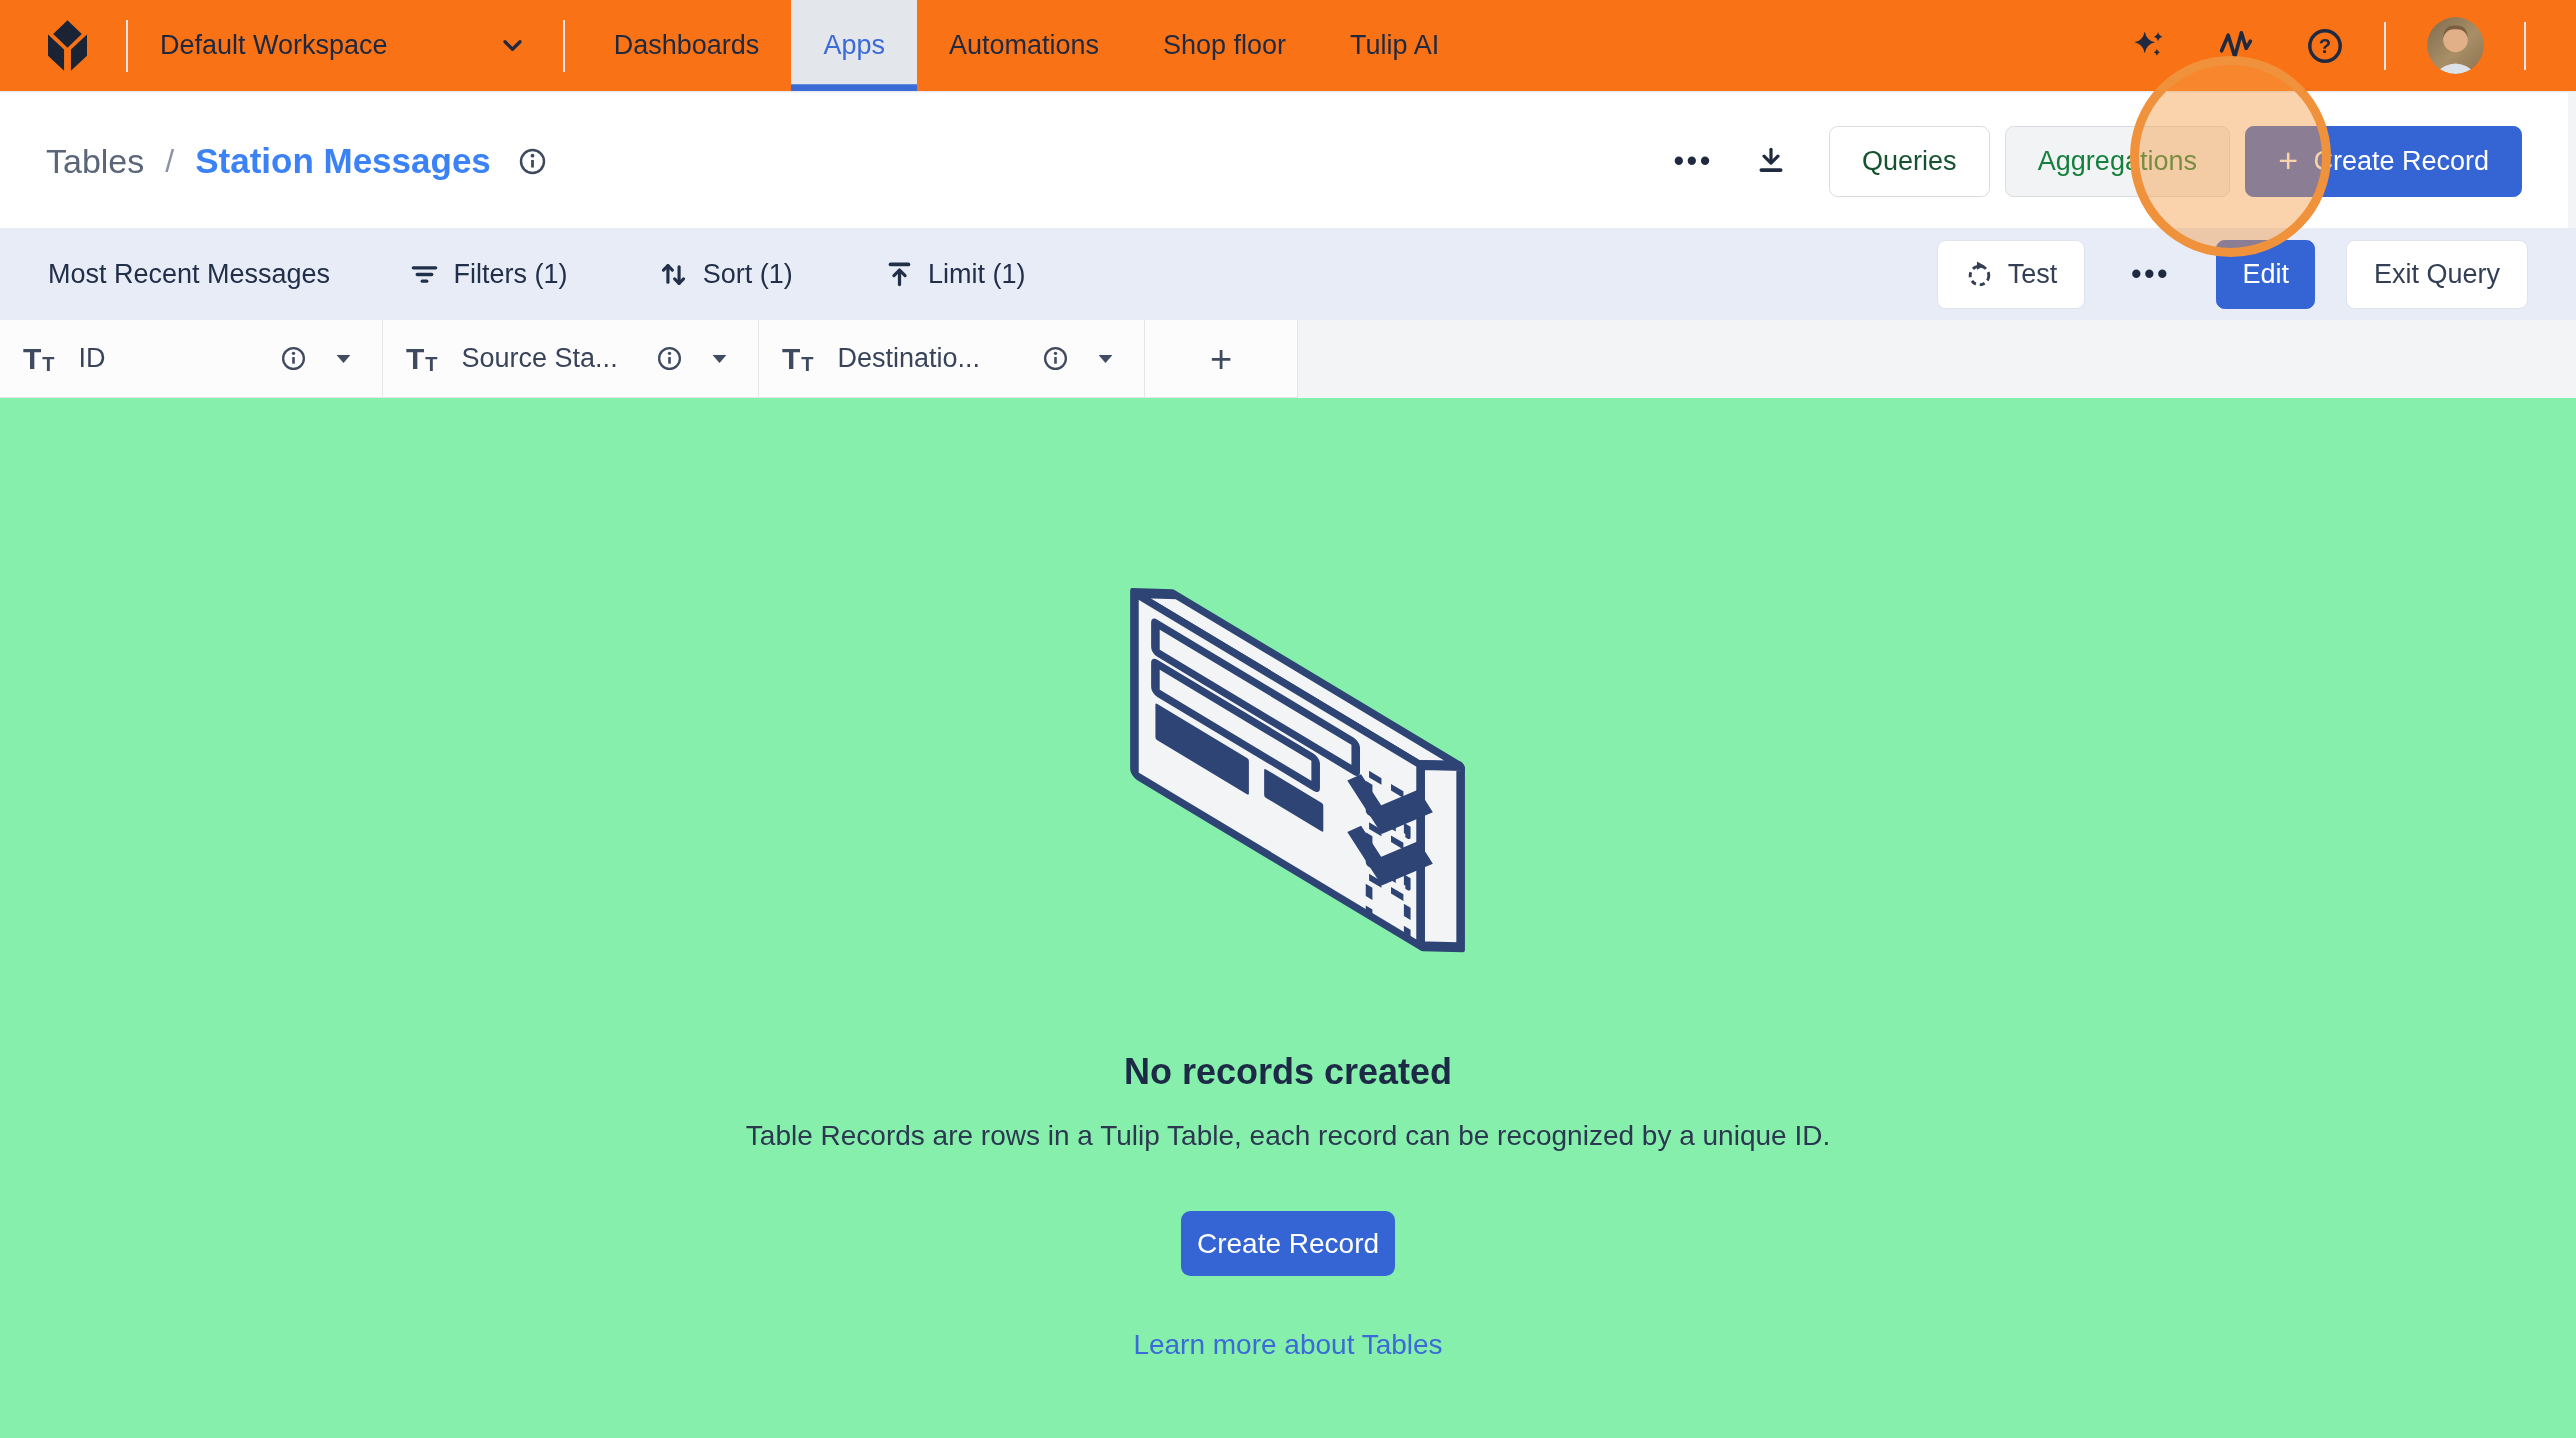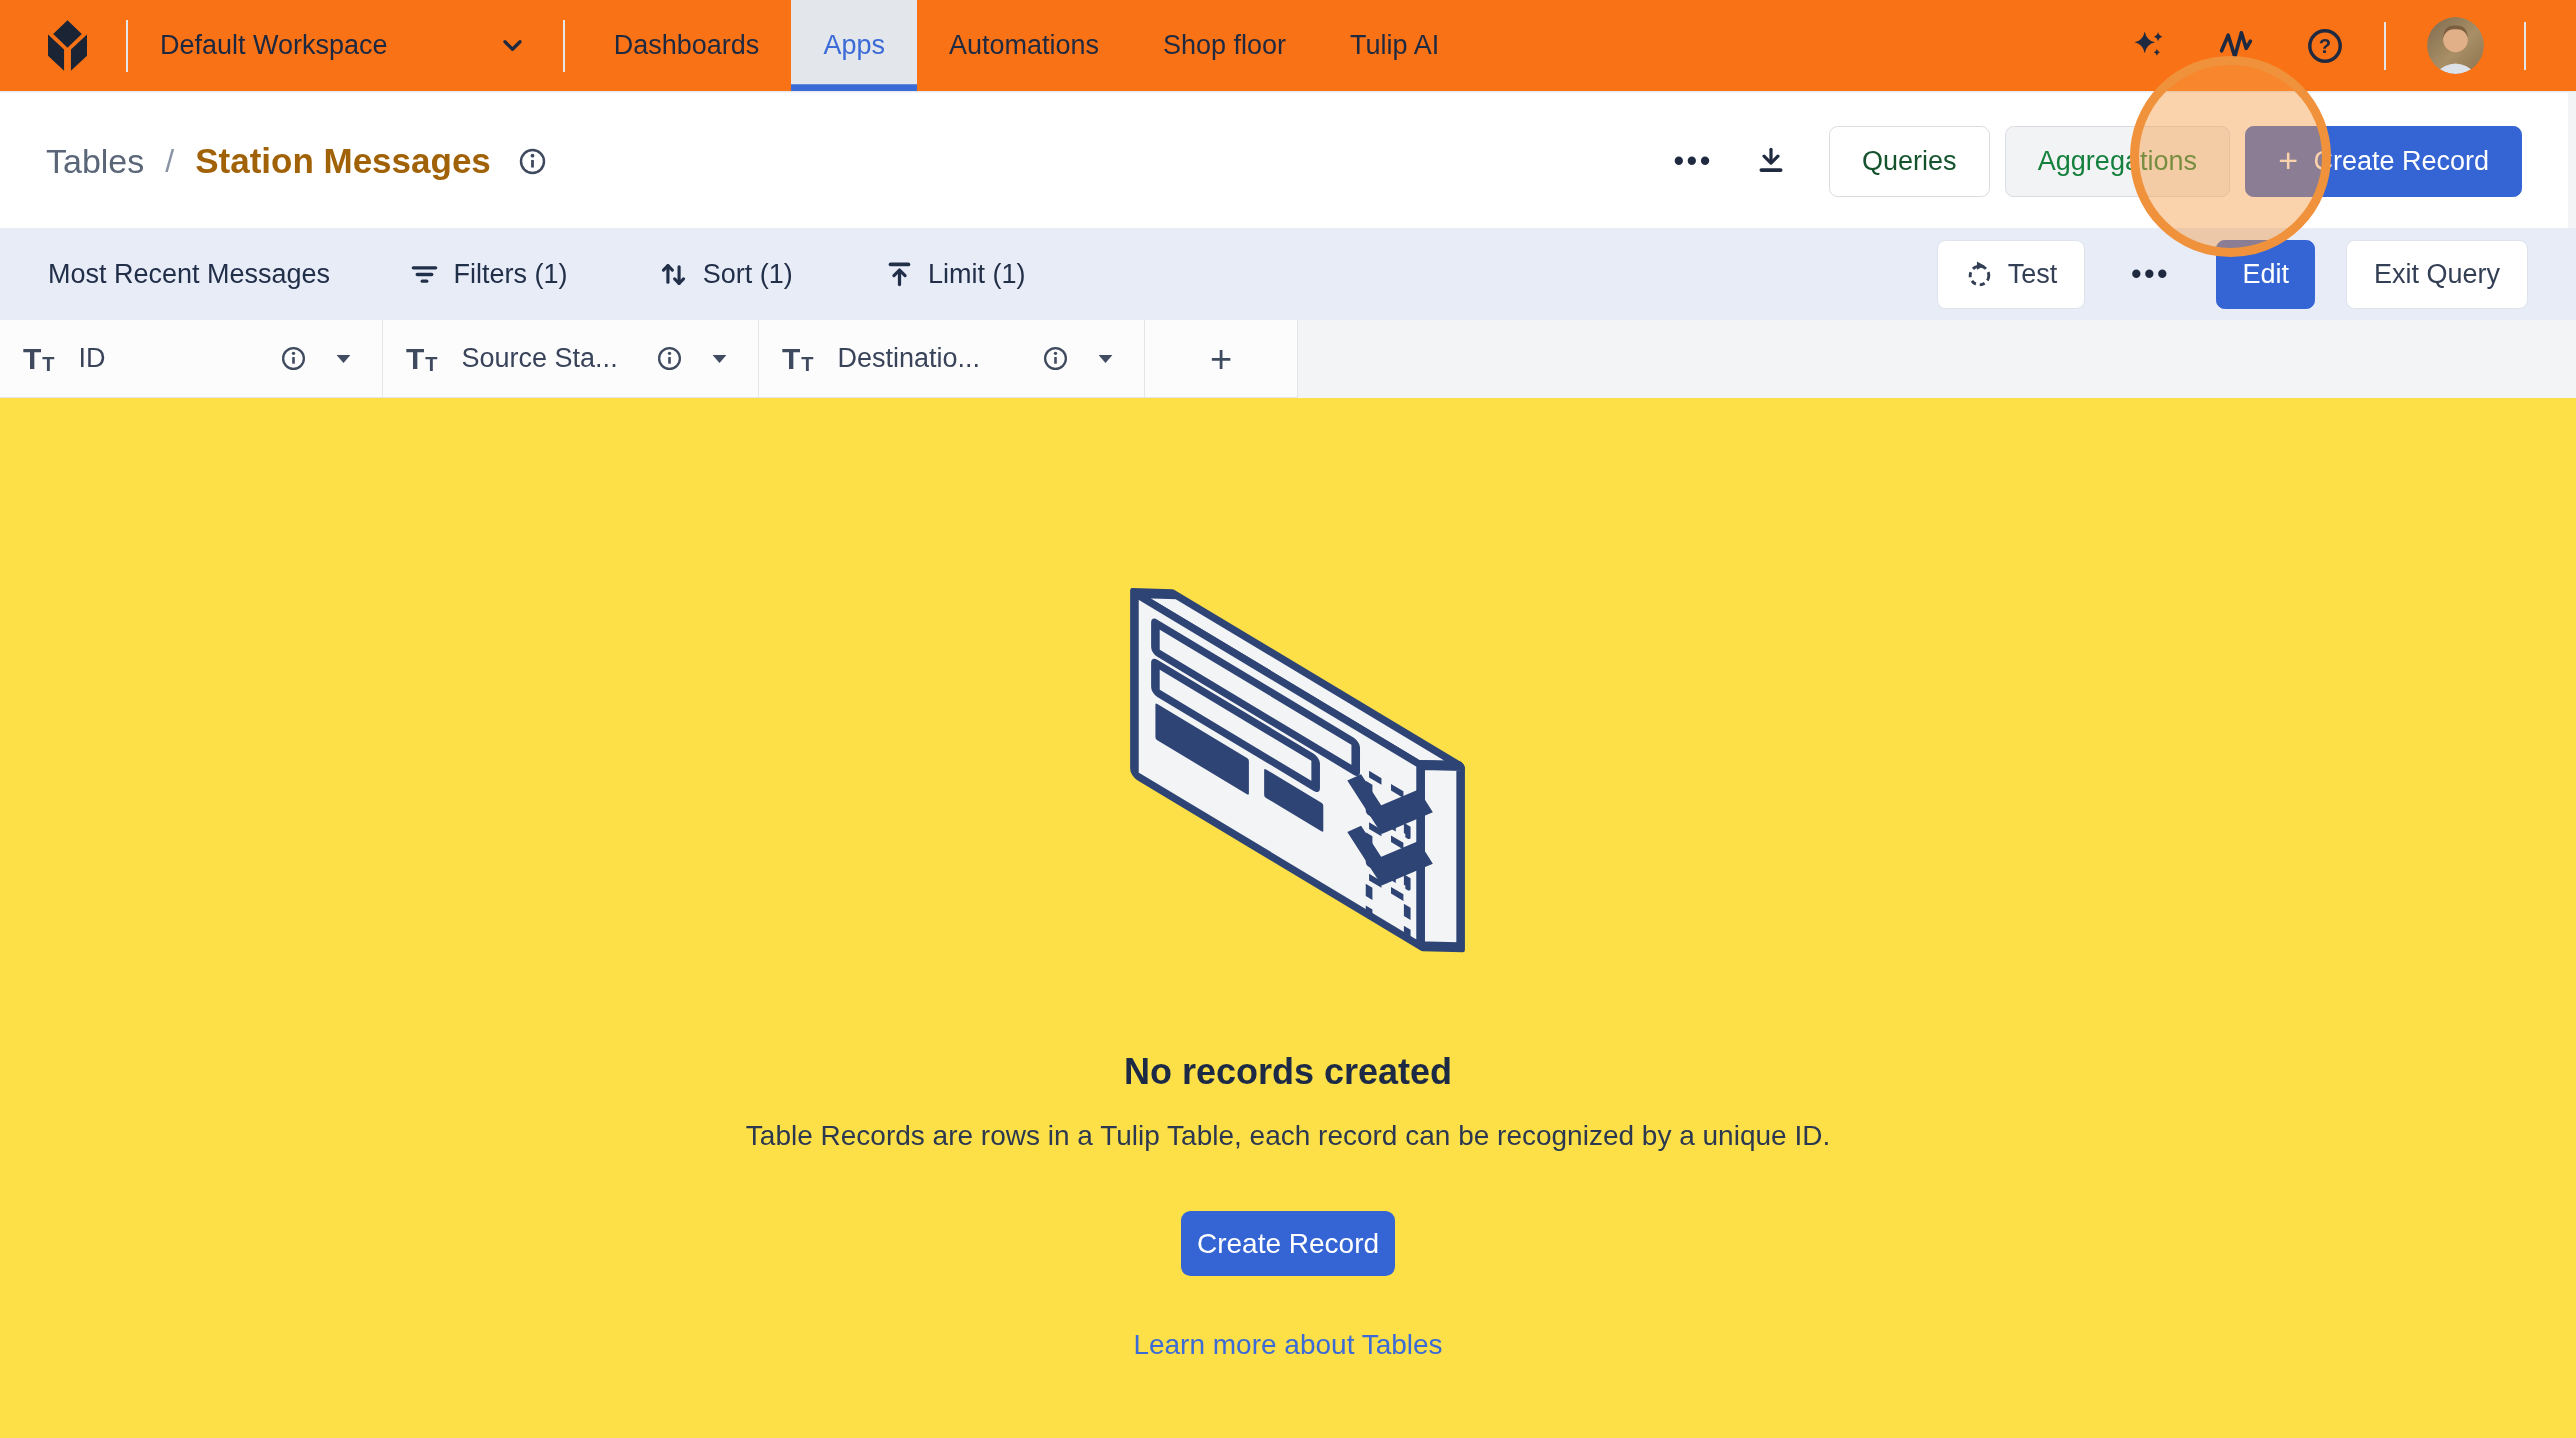--- a/index.html
+++ b/index.html
@@ -21,21 +21,21 @@
   .avatar{width:57px;height:57px;border-radius:50%;overflow:hidden;flex:0 0 auto;cursor:pointer;}
   .nav-right .vdiv{height:48px;margin:0 -11.5px;}
   .edge-pad{width:9.5px;}
 
   
   .toolbar{position:absolute;top:93px;left:0;right:8px;height:136px;background:#ffffff;
            display:flex;align-items:center;padding:0 46px;box-sizing:border-box;}
   .breadcrumb{display:flex;align-items:center;gap:21px;}
   .crumb-root{font-size:34px;color:#5a6678;cursor:pointer;}
   .crumb-sep{font-size:32px;color:#8a93a3;}
-  .page-title{font-size:35px;font-weight:700;color:#a16207;}
+  .page-title{font-size:35px;font-weight:700;color:#3b82f6;}
   .toolbar .spacer{flex:1;}
   .toolbar-actions{display:flex;align-items:center;gap:15.3px;}
   .btn{height:71px;border-radius:8.6px;border:1.9px solid #d9dce1;background:#fff;
        font-size:27px;color:#14532d;display:inline-flex;align-items:center;justify-content:center;
        padding:0 32px;box-sizing:border-box;cursor:pointer;white-space:nowrap;}
   .btn.muted{background:#f2f3f5;color:#15803d;}
   .btn.primary{background:#3565d4;border-color:#3565d4;color:#fff;gap:15.3px;}
   .plus-glyph{font-size:34px;font-weight:400;line-height:1;margin-top:-2.9px;}
   .mr48{margin-right:42px;}
 
@@ -58,21 +58,21 @@
          display:flex;align-items:center;padding:0 23px;box-sizing:border-box;cursor:pointer;}
   .hcell .label{font-size:27px;color:#39445a;margin-left:24px;white-space:nowrap;overflow:hidden;}
   .hcell .right-icons{margin-left:auto;display:flex;align-items:center;gap:25px;padding-right:3.8px;}
   .hcell.add{justify-content:center;padding:0;}
   .hcell.add .plus-col{font-size:38px;color:#3e4a5e;font-weight:400;line-height:1;}
   .tt-icon{display:flex;align-items:flex-end;color:#3f4a5f;font-weight:700;line-height:1;}
   .tt-icon .big{font-size:30px;}
   .tt-icon .small{font-size:20px;margin-left:1px;}
 
   
-  .content{position:absolute;top:398px;left:0;right:0;bottom:0;background:#fde047;
+  .content{position:absolute;top:398px;left:0;right:0;bottom:0;background:#86efac;
            display:flex;justify-content:center;}
   .empty{display:flex;flex-direction:column;align-items:center;margin-top:153px;}
   .empty-illustration{width:372px;height:456px;}
   .empty-heading{font-size:36px;font-weight:700;color:#1d2a46;margin-top:44px;}
   .empty-desc{font-size:28px;color:#2b3850;margin-top:27px;}
   .empty-cta{margin-top:59px;width:214px;height:65px;border-radius:9.5px;background:#3565d4;
              color:#fff;font-size:28px;display:flex;align-items:center;justify-content:center;cursor:pointer;}
   .empty-link{margin-top:53px;font-size:28px;font-weight:500;color:#3b6bd6;cursor:pointer;}
 
   

